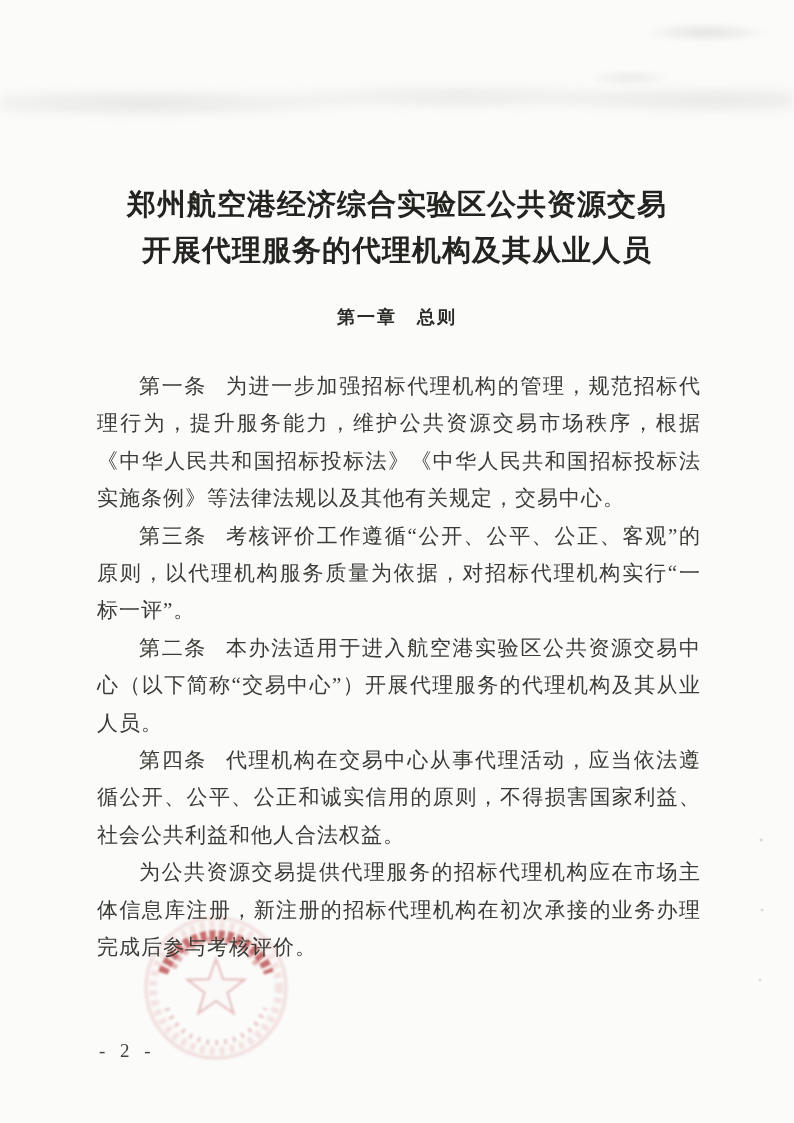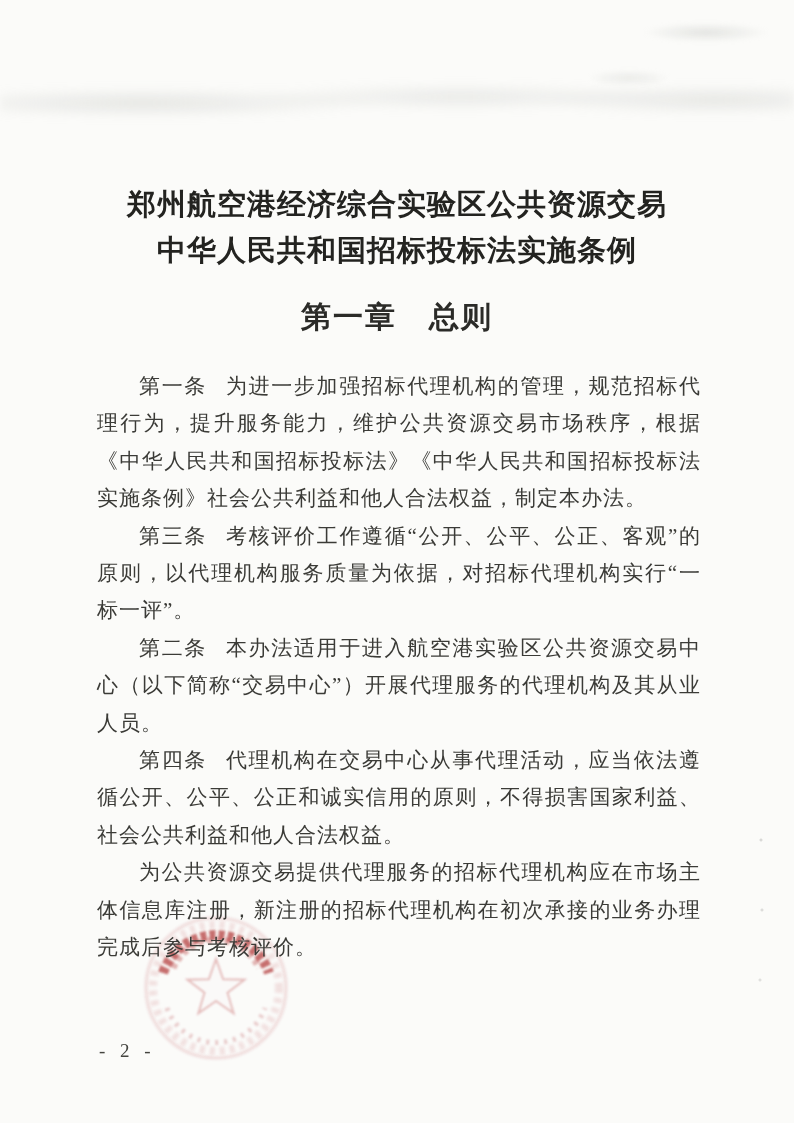--- a/index.html
+++ b/index.html
@@ -45,21 +45,21 @@
     margin:0; text-align:center;
     font-size:29px; line-height:46px; font-weight:bold;
     letter-spacing:1px; color:#232320;
     font-family:"Liberation Serif","DejaVu Serif",serif;
   }
   .doc-title .title-line { display:block; }
 
   .chapter {
     position:absolute; top:301px; left:0; width:794px;
     text-align:center;
-    font-size:30px; line-height:32px; font-weight:bold;
+    font-size:18px; line-height:32px; font-weight:bold;
     letter-spacing:2px; color:#2b2b28;
     font-family:"Liberation Sans","DejaVu Sans",sans-serif;
   }
 
   .body-text {
     position:absolute; top:368px; left:97px; width:604px;
     font-size:21px; line-height:37.4px;
     letter-spacing:1px;
     text-align:justify; text-justify:inter-character;
     color:#3b3b37;
@@ -86,28 +86,28 @@
 <body>
 
 <div class="page">
 
   <div class="ghost-band"></div>
   <div class="corner-smudge"></div>
   <div class="edge-marks"></div>
 
   <h1 class="doc-title">
     <span class="title-line">郑州航空港经济综合实验区公共资源交易</span>
-    <span class="title-line">中华人民共和国招标投标法实施条例</span>
+    <span class="title-line">开展代理服务的代理机构及其从业人员</span>
   </h1>
 
   <div class="chapter">第一章　总则</div>
 
   <div class="body-text">
     <p class="para">
-      <span class="para-label">第一条</span><span>为进一步加强招标代理机构的管理，规范招标代理行为，提升服务能力，维护公共资源交易市场秩序，根据《中华人民共和国招标投标法》《中华人民共和国招标投标法实施条例》社会公共利益和他人合法权益，制定本办法。</span>
+      <span class="para-label">第一条</span><span>为进一步加强招标代理机构的管理，规范招标代理行为，提升服务能力，维护公共资源交易市场秩序，根据《中华人民共和国招标投标法》《中华人民共和国招标投标法实施条例》等法律法规以及其他有关规定，交易中心。</span>
     </p>
     <p class="para">
       <span class="para-label">第三条</span><span>考核评价工作遵循“公开、公平、公正、客观”的原则，以代理机构服务质量为依据，对招标代理机构实行“一标一评”。</span>
     </p>
     <p class="para">
       <span class="para-label">第二条</span><span>本办法适用于进入航空港实验区公共资源交易中心（以下简称“交易中心”）开展代理服务的代理机构及其从业人员。</span>
     </p>
     <p class="para">
       <span class="para-label">第四条</span><span>代理机构在交易中心从事代理活动，应当依法遵循公开、公平、公正和诚实信用的原则，不得损害国家利益、社会公共利益和他人合法权益。</span>
     </p>

